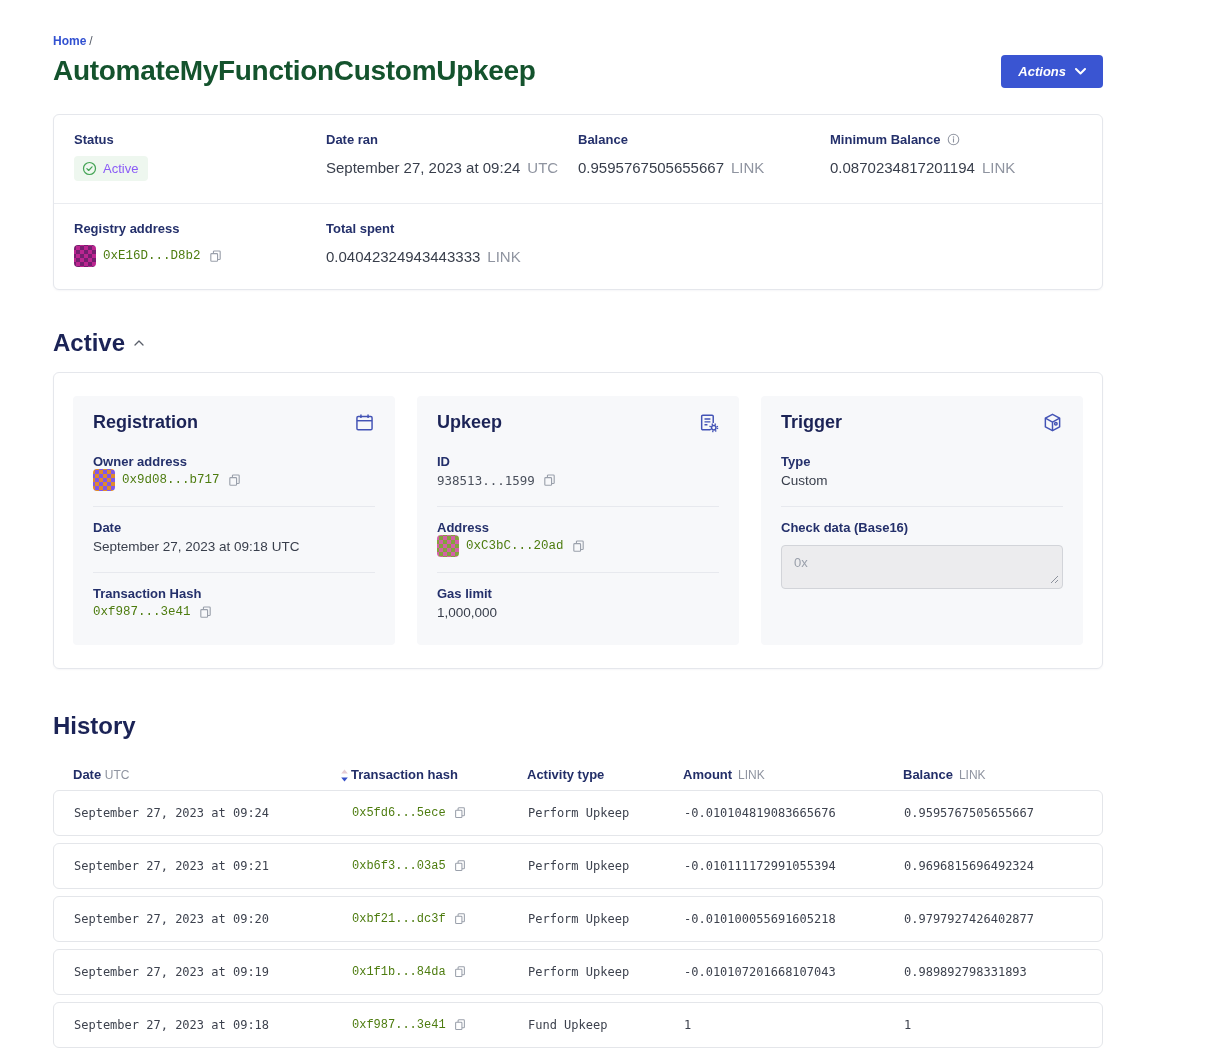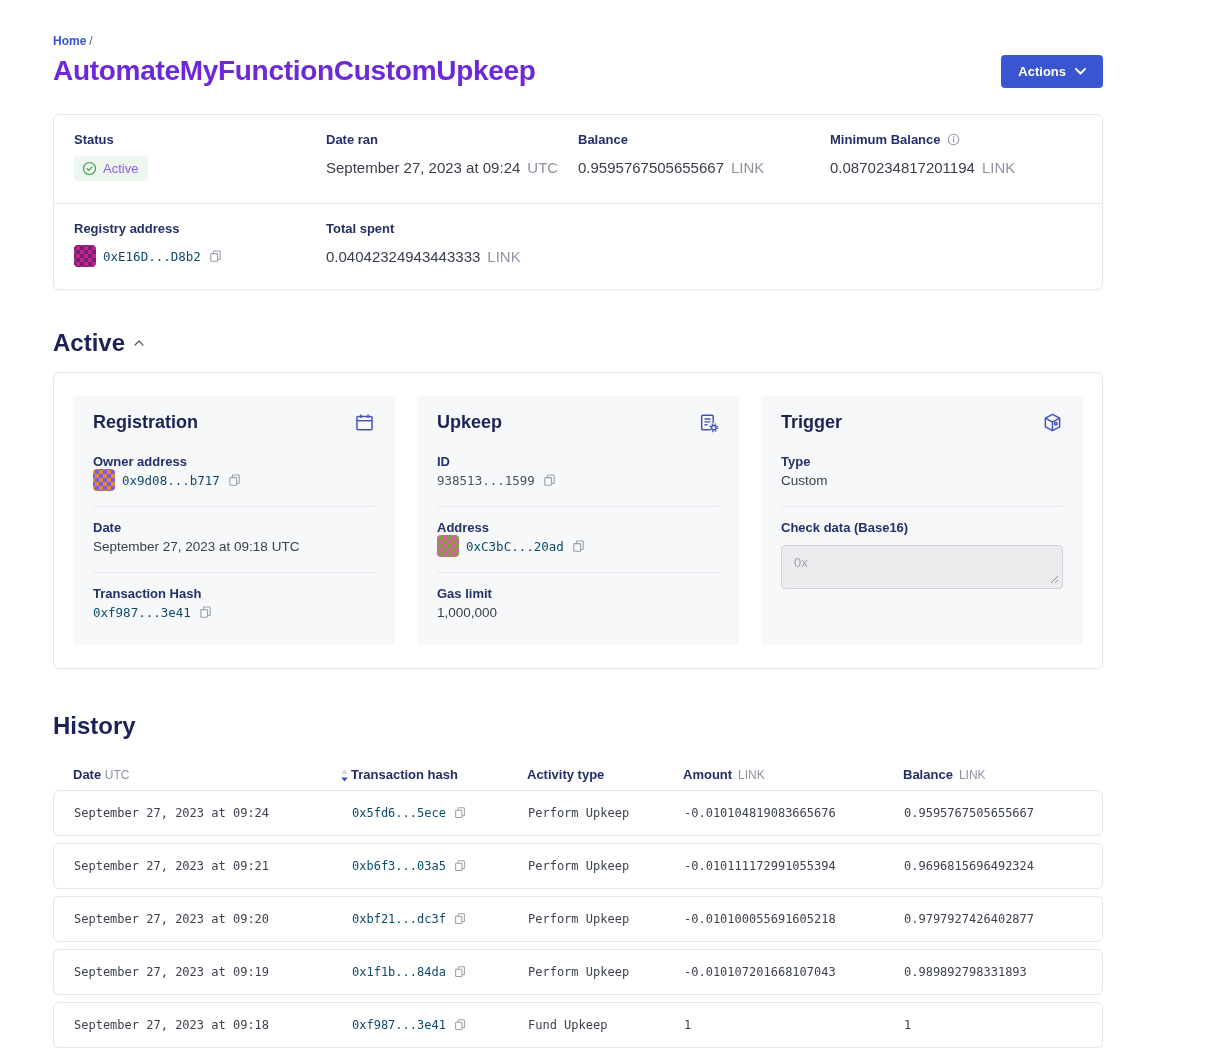--- a/index.html
+++ b/index.html
@@ -8,45 +8,45 @@
     background: #ffffff; font-family: "Liberation Sans", sans-serif;
     color: #383e4b;
   }
   .page { width: 1050px; margin: 34px 0 0 53px; }
 
   
   .topbar { display: flex; justify-content: space-between; align-items: flex-start; }
   .crumb { font-size: 12px; }
   .crumb a { color: #3251d1; font-weight: 700; text-decoration: none; }
   .crumb .sep { color: #565c68; margin-left: 3px; }
-  h1 { margin: 7px 0 0; font-size: 28px; letter-spacing: -.3px; color: #6d28d9; }
+  h1 { margin: 7px 0 0; font-size: 28px; letter-spacing: -.3px; color: #14532d; }
   .actions-btn {
     margin-top: 21px; display: inline-flex; align-items: center; gap: 9px;
     background: #3a55d2; color: #fff; border: none; border-radius: 4px;
     font-family: inherit; font-size: 13px; font-weight: 700;
-    padding: 9px 17px; cursor: pointer;
+    padding: 9px 17px; cursor: pointer; font-style: italic;
   }
 
   
   .summary-card {
     margin-top: 26px; border: 1px solid #e5e7ec; border-radius: 6px;
     box-shadow: 0 1px 2px rgba(22,32,64,.04); background: #fff;
   }
   .summary-row { display: grid; grid-template-columns: repeat(4,1fr); padding: 17px 20px 22px; }
   .summary-row + .summary-row { border-top: 1px solid #eaecf0; }
   .field-label { font-size: 13px; font-weight: 700; color: #24306b; display: flex; align-items: center; gap: 6px; text-align: center; }
   .field-value { margin-top: 9px; font-size: 15px; color: #383e4b; display: flex; align-items: center; gap: 7px; min-height: 22px; }
   .suffix { color: #8f94a0; }
   .badge {
     display: inline-flex; align-items: center; gap: 6px;
     background: #eef7ef; border-radius: 4px; padding: 5px 10px 5px 8px;
     font-size: 13px; color: #8b5cf6;
   }
   .mono { font-family: "DejaVu Sans Mono", monospace; font-size: 12.5px; }
-  a.hash { color: #0c4a6e; text-decoration: none; }
+  a.hash { color: #4d7c0f; text-decoration: none; font-family: Liberation Mono, monospace; }
   .copy-btn { background: none; border: none; padding: 0; cursor: pointer; display: inline-flex; }
   .avatar { width: 22px; height: 22px; border-radius: 4px; flex: 0 0 auto; }
 
   
   .sec-heading { margin: 39px 0 0; font-size: 24px; color: #1b2356; display: flex; align-items: center; gap: 9px; }
   .details-wrap {
     margin-top: 15px; border: 1px solid #e5e7ec; border-radius: 6px;
     padding: 23px 19px; display: grid; grid-template-columns: repeat(3,1fr); gap: 22px;
     box-shadow: 0 1px 2px rgba(22,32,64,.04);
   }

